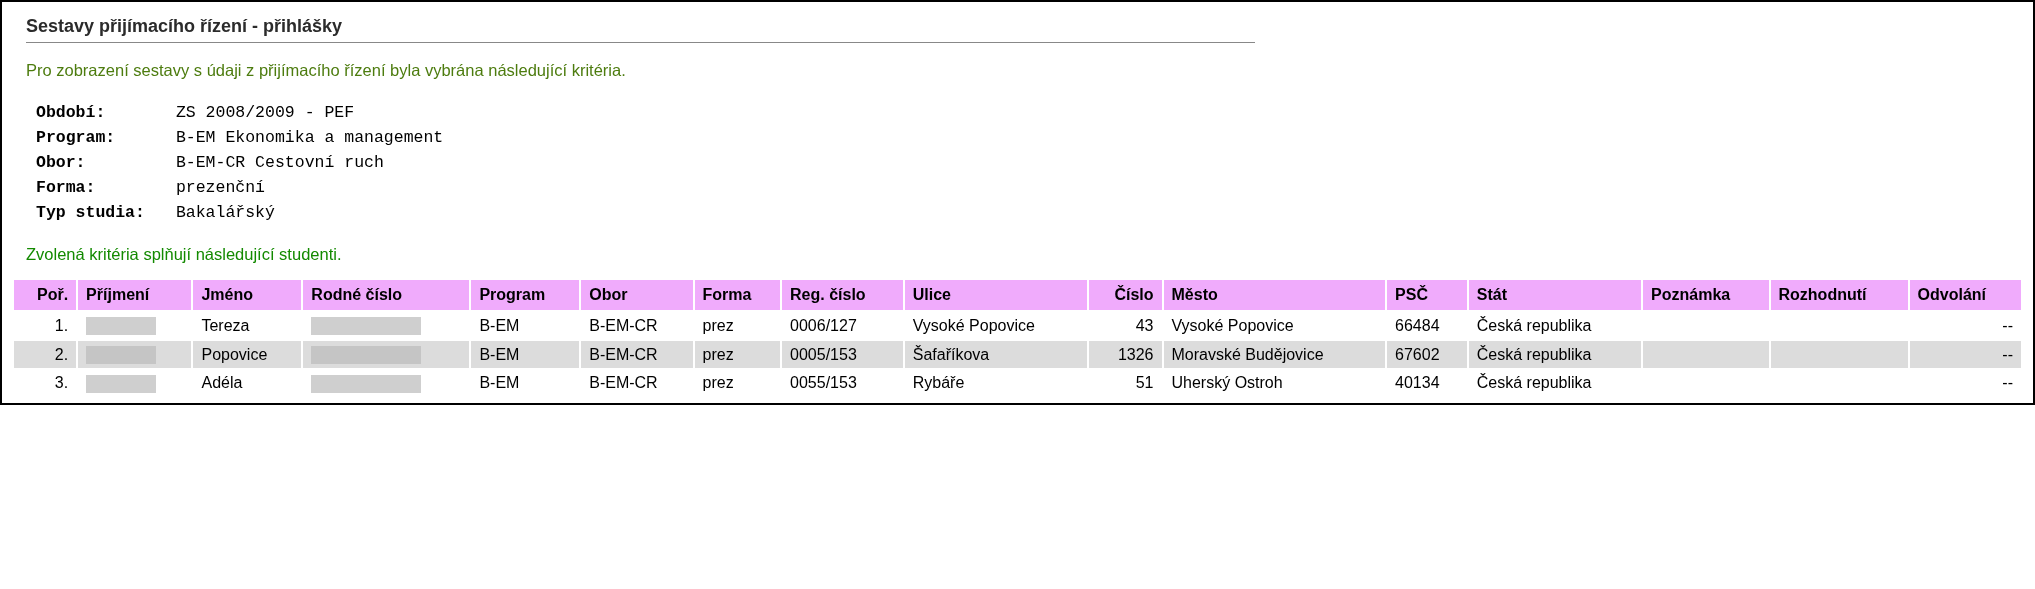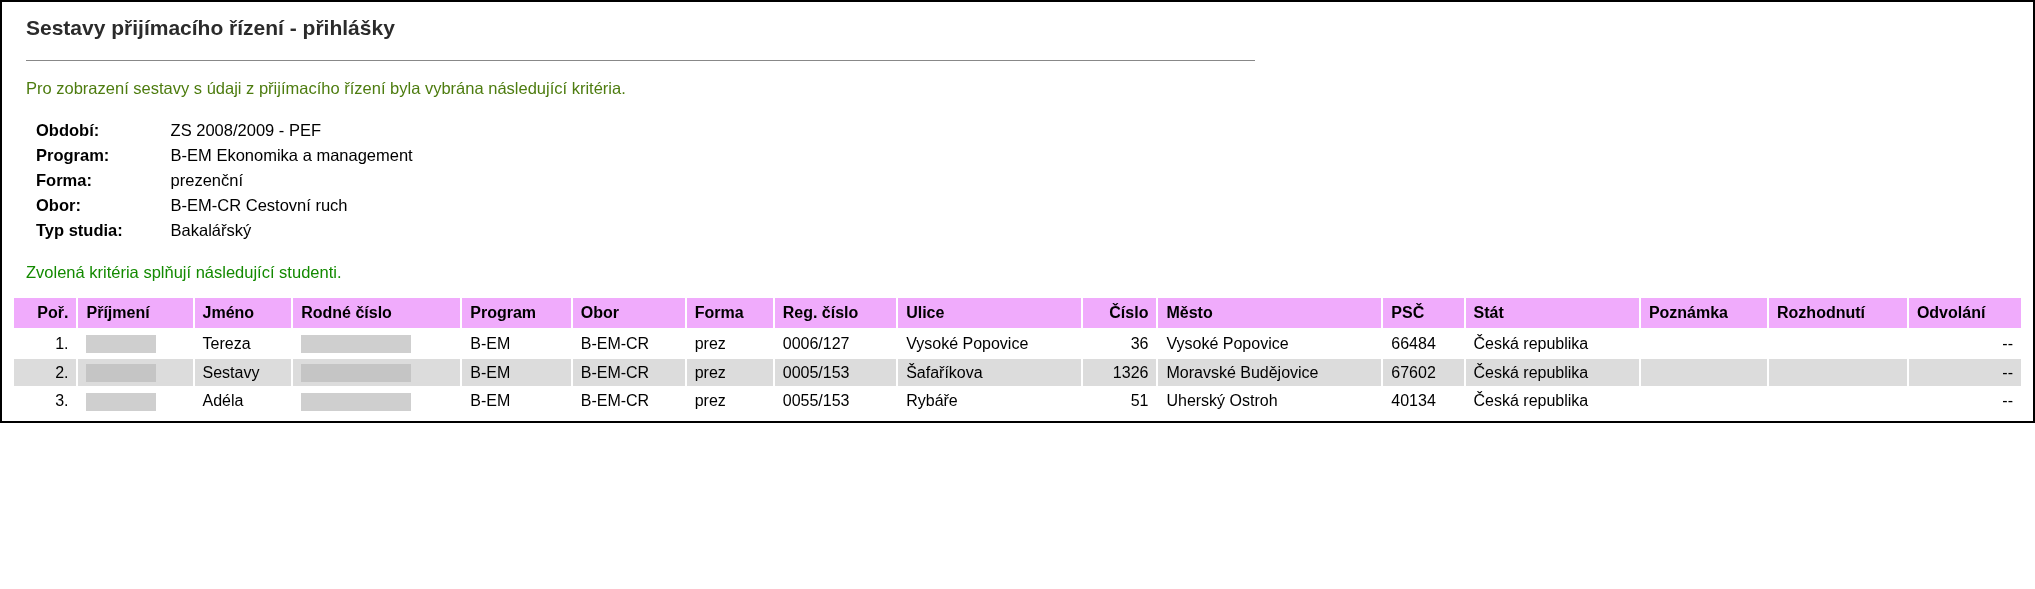--- a/index.html
+++ b/index.html
@@ -12,40 +12,41 @@
   }
   .frame {
     border: 2px solid #000;
     margin: 0;
     padding: 0 0 4px 0;
   }
   .content {
     padding: 14px 24px 0 24px;
   }
   h1.page-title {
-    font-size: 21px;
+    font-size: 18px;
     font-weight: bold;
-    margin: 0 0 20px 0;
+    margin: 0 0 5px 0;
     color: #2b2b2b;
   }
   .title-hr {
     border: none;
     border-top: 1px solid #888;
     margin: 0 0 18px 0;
     width: 62%;
   }
   .green-note {
     color: #4d7c0f;
     margin: 0 0 20px 0;
   }
   .criteria {
     margin: 0 0 20px 10px;
   }
   .criteria .row {
     padding: 3px 0;
+    font-family: Liberation Mono, monospace;
   }
   .criteria .label {
     display: inline-block;
     width: 130px;
     font-weight: bold;
   }
   .criteria .value {
     display: inline;
   }
   .green-note-2 {
@@ -108,26 +109,26 @@
     <div class="criteria">
       <div class="row">
         <span class="label">Období:</span>
         <span class="value">ZS 2008/2009 - PEF</span>
       </div>
       <div class="row">
         <span class="label">Program:</span>
         <span class="value">B-EM Ekonomika a management</span>
       </div>
       <div class="row">
+        <span class="label">Obor:</span>
+        <span class="value">B-EM-CR Cestovní ruch</span>
+      </div>
+      <div class="row">
         <span class="label">Forma:</span>
         <span class="value">prezenční</span>
-      </div>
-      <div class="row">
-        <span class="label">Obor:</span>
-        <span class="value">B-EM-CR Cestovní ruch</span>
       </div>
       <div class="row">
         <span class="label">Typ studia:</span>
         <span class="value">Bakalářský</span>
       </div>
     </div>
 
     <p class="green-note-2">Zvolená kritéria splňují následující studenti.</p>
   </div>
 
@@ -156,32 +157,32 @@
       <tr class="odd">
         <td class="num-right">1.</td>
         <td><span class="redacted"></span></td>
         <td>Tereza</td>
         <td><span class="redacted redacted-wide"></span></td>
         <td>B-EM</td>
         <td>B-EM-CR</td>
         <td>prez</td>
         <td>0006/127</td>
         <td>Vysoké Popovice</td>
-        <td class="num-right">36</td>
+        <td class="num-right">43</td>
         <td>Vysoké Popovice</td>
         <td>66484</td>
         <td>Česká republika</td>
         <td></td>
         <td></td>
         <td class="num-right">--</td>
       </tr>
       <tr class="even">
         <td class="num-right">2.</td>
         <td><span class="redacted"></span></td>
-        <td>Sestavy</td>
+        <td>Popovice</td>
         <td><span class="redacted redacted-wide"></span></td>
         <td>B-EM</td>
         <td>B-EM-CR</td>
         <td>prez</td>
         <td>0005/153</td>
         <td>Šafaříkova</td>
         <td class="num-right">1326</td>
         <td>Moravské Budějovice</td>
         <td>67602</td>
         <td>Česká republika</td>

